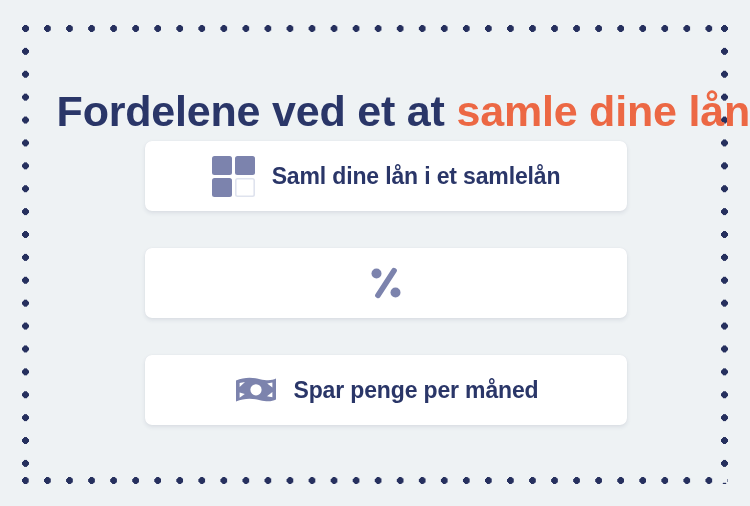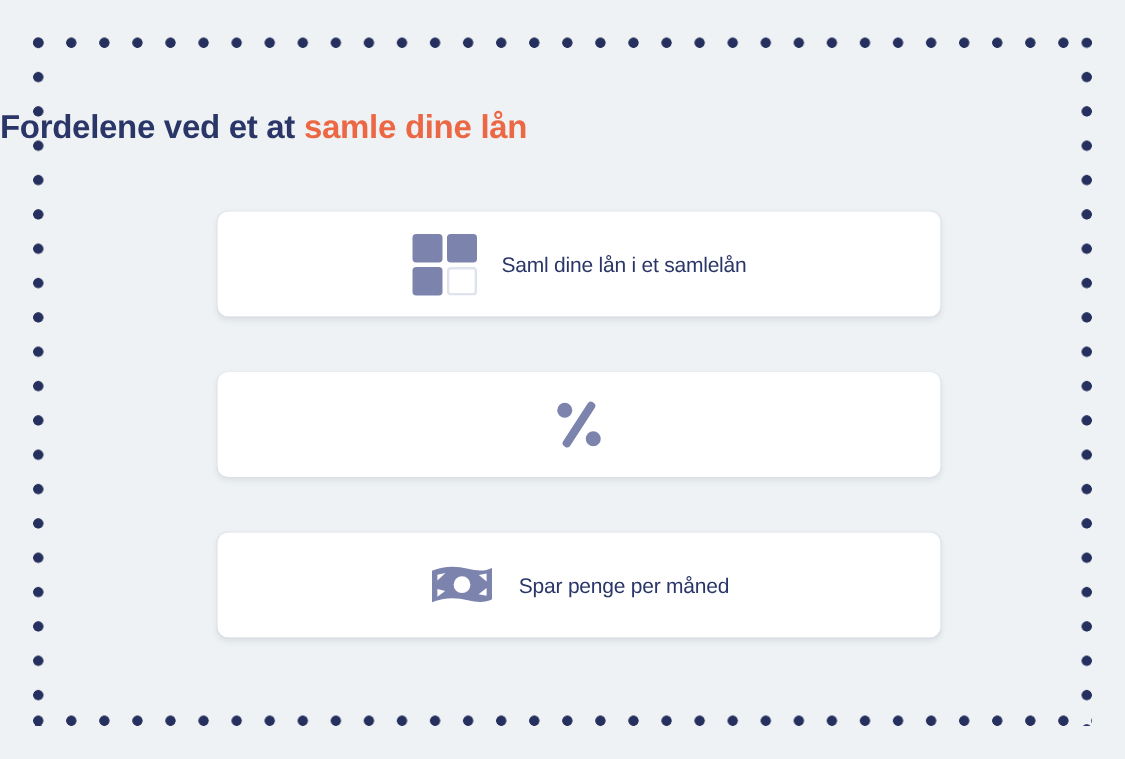--- a/index.html
+++ b/index.html
@@ -48,22 +48,22 @@
   }
   .dot-col.left  { left: 22px; }
   .dot-col.right { left: 721px; }
 
   
   .title {
     position: absolute;
     top: 56px;
     left: 0;
     width: 750px;
-    text-align: left;
-    font-size: 22px;
+    text-align: right;
+    font-size: 43px;
     font-weight: bold;
     letter-spacing: -0.2px;
     line-height: 1.25;
     white-space: nowrap;
   }
   .title .navy   { color: var(--navy); }
   .title .orange { color: var(--orange); }
 
   
   .cards {
@@ -94,22 +94,22 @@
   }
   .card-icon {
     flex: 0 0 auto;
     display: flex;
     align-items: center;
     justify-content: center;
     width: 44px;
     height: 44px;
   }
   .card-label {
-    font-size: 14px;
-    font-weight: normal;
+    font-size: 23px;
+    font-weight: bold;
     color: var(--navy);
     letter-spacing: -0.15px;
     white-space: nowrap;
   }
 
   
   .grid-icon {
     display: grid;
     grid-template-columns: repeat(2, 20px);
     grid-template-rows: repeat(2, 19px);

